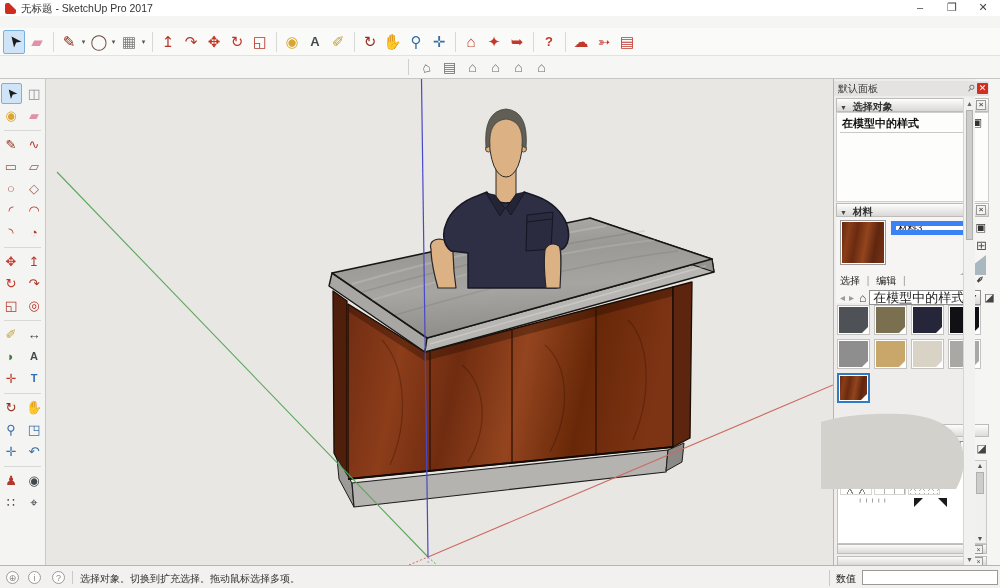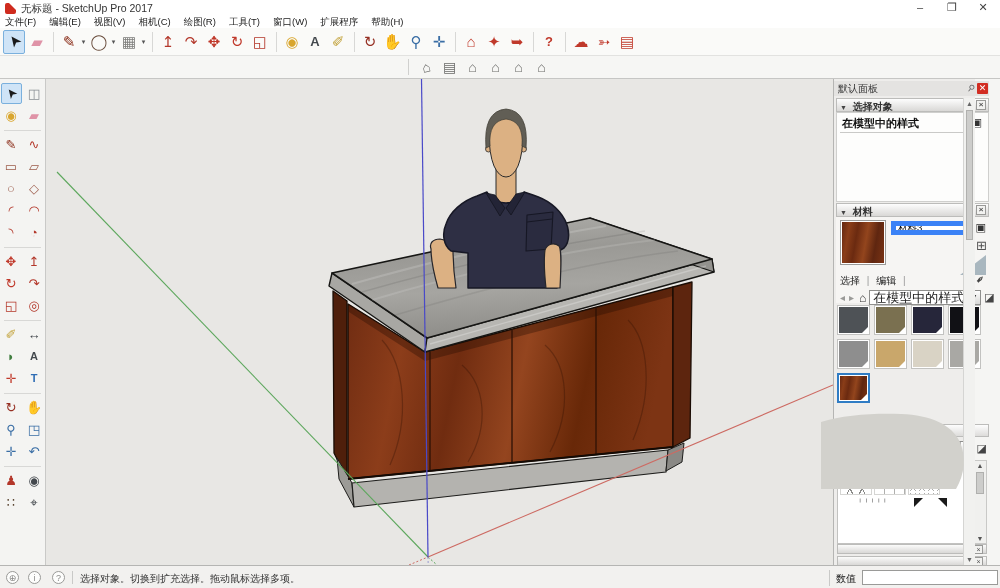--- a/index.html
+++ b/index.html
@@ -127,31 +127,20 @@
 <div id="app">
 
   <div id="titlebar">
     <div id="logo"></div>
     <div id="win-title">无标题 - SketchUp Pro 2017</div>
     <div class="winctl" id="ctl-min">–</div>
     <div class="winctl" id="ctl-max">❐</div>
     <div class="winctl" id="ctl-close">✕</div>
   </div>
 
-  <div id="menubar">
-      <div class="menu-item">文件(F)</div>
-      <div class="menu-item">编辑(E)</div>
-      <div class="menu-item">视图(V)</div>
-      <div class="menu-item">相机(C)</div>
-      <div class="menu-item">绘图(R)</div>
-      <div class="menu-item">工具(T)</div>
-      <div class="menu-item">窗口(W)</div>
-      <div class="menu-item">扩展程序</div>
-      <div class="menu-item">帮助(H)</div>
-    </div>
 
   <div id="toolbar1">
       <div class="twrap">
         <div class="tbtn active">
           <span class="glyph" style="color: rgb(26, 26, 26); transform: rotate(-128deg);">➤</span>
         </div>
       </div>
       <div class="twrap">
         <div class="tbtn">
           <span class="glyph" style="color: rgb(223, 147, 167);">▰</span>

